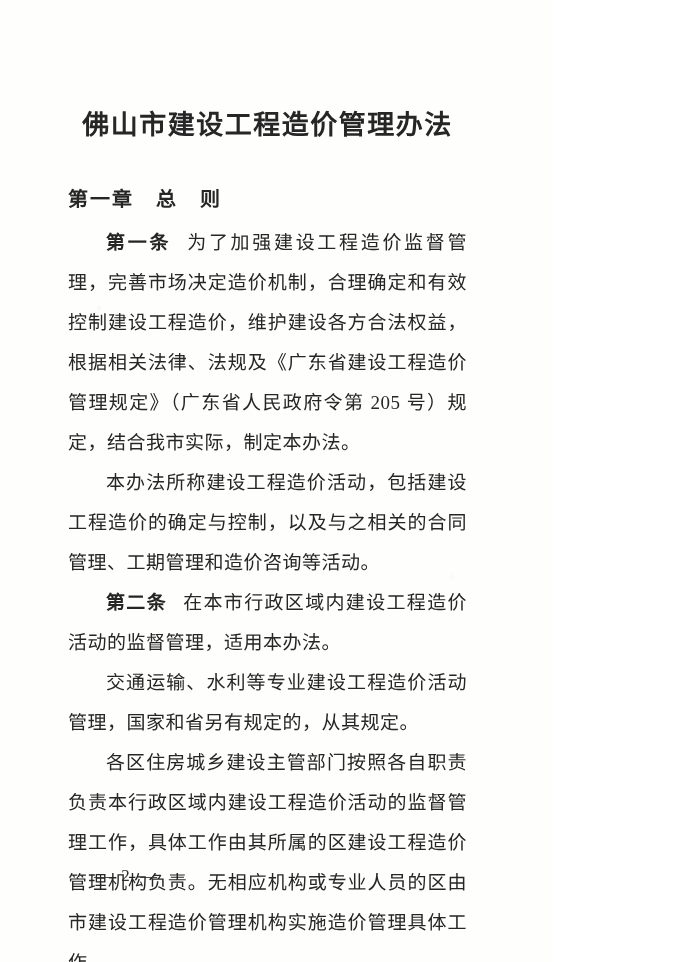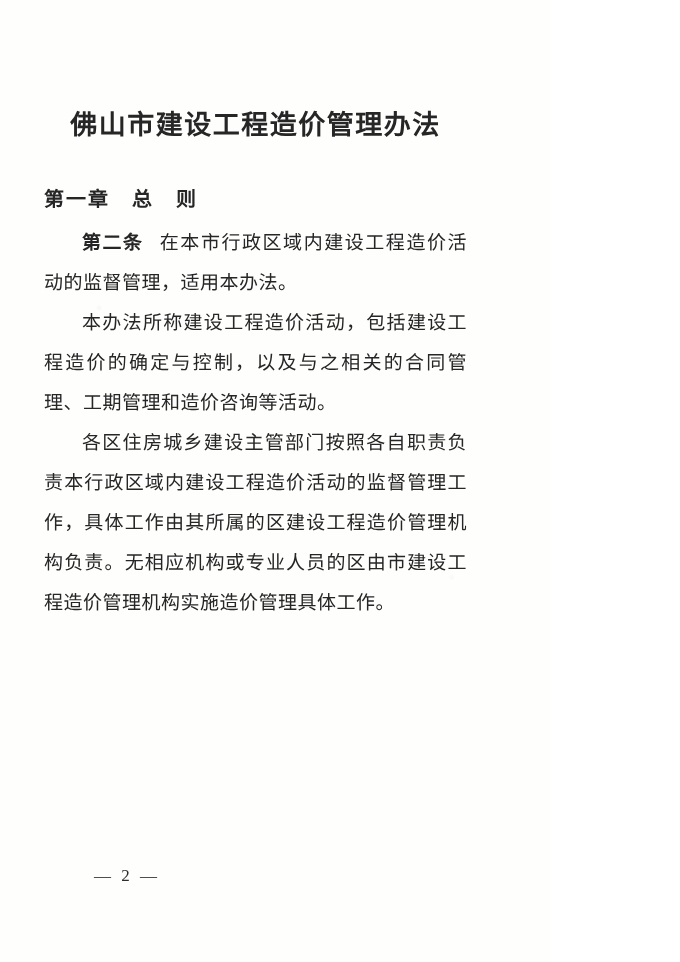--- a/index.html
+++ b/index.html
@@ -12,21 +12,21 @@
     height: 962px;
     overflow: hidden;
     font-family: "Liberation Serif", "DejaVu Serif", serif;
     color: #262626;
   }
   .page {
     position: relative;
     width: 551px;
     height: 962px;
     box-sizing: border-box;
-    padding: 108px 84px 0 44px;
+    padding: 108px 84px 0 68px;
     background:
       radial-gradient(circle at 18% 32%, rgba(0,0,0,0.02) 0 2px, transparent 3px),
       radial-gradient(circle at 82% 60%, rgba(0,0,0,0.015) 0 2px, transparent 3px),
       #fefefd;
   }
   .doc-title {
     margin: 0 0 42px 0;
     text-align: center;
     font-size: 27px;
     font-weight: bold;
@@ -65,29 +65,35 @@
 <body>
 
 <div class="page">
 
   <h1 class="doc-title">佛山市建设工程造价管理办法</h1>
 
   <h2 class="chapter-heading">第一章　总　则</h2>
 
   <div class="doc-body">
 
+    <p>
+      <span class="article-no">第一条</span><span>为了加强建设工程造价监督管理，完善市场决定造价机制，合理确定和有效控制建设工程造价，维护建设各方合法权益，根据相关法律、法规及《广东省建设工程造价管理规定》（广东省人民政府令第 205 号）规定，结合我市实际，制定本办法。</span>
+    </p>
+
+    <p>
+      <span>本办法所称建设工程造价活动，包括建设工程造价的确定与控制，以及与之相关的合同管理、工期管理和造价咨询等活动。</span>
+    </p>
 
     <p>
       <span class="article-no">第二条</span><span>在本市行政区域内建设工程造价活动的监督管理，适用本办法。</span>
     </p>
 
     <p>
-      <span>本办法所称建设工程造价活动，包括建设工程造价的确定与控制，以及与之相关的合同管理、工期管理和造价咨询等活动。</span>
+      <span>交通运输、水利等专业建设工程造价活动管理，国家和省另有规定的，从其规定。</span>
     </p>
-
 
 
     <p>
       <span>各区住房城乡建设主管部门按照各自职责负责本行政区域内建设工程造价活动的监督管理工作，具体工作由其所属的区建设工程造价管理机构负责。无相应机构或专业人员的区由市建设工程造价管理机构实施造价管理具体工作。</span>
     </p>
 
   </div>
 
   <div class="page-number">— 2 —</div>
 

